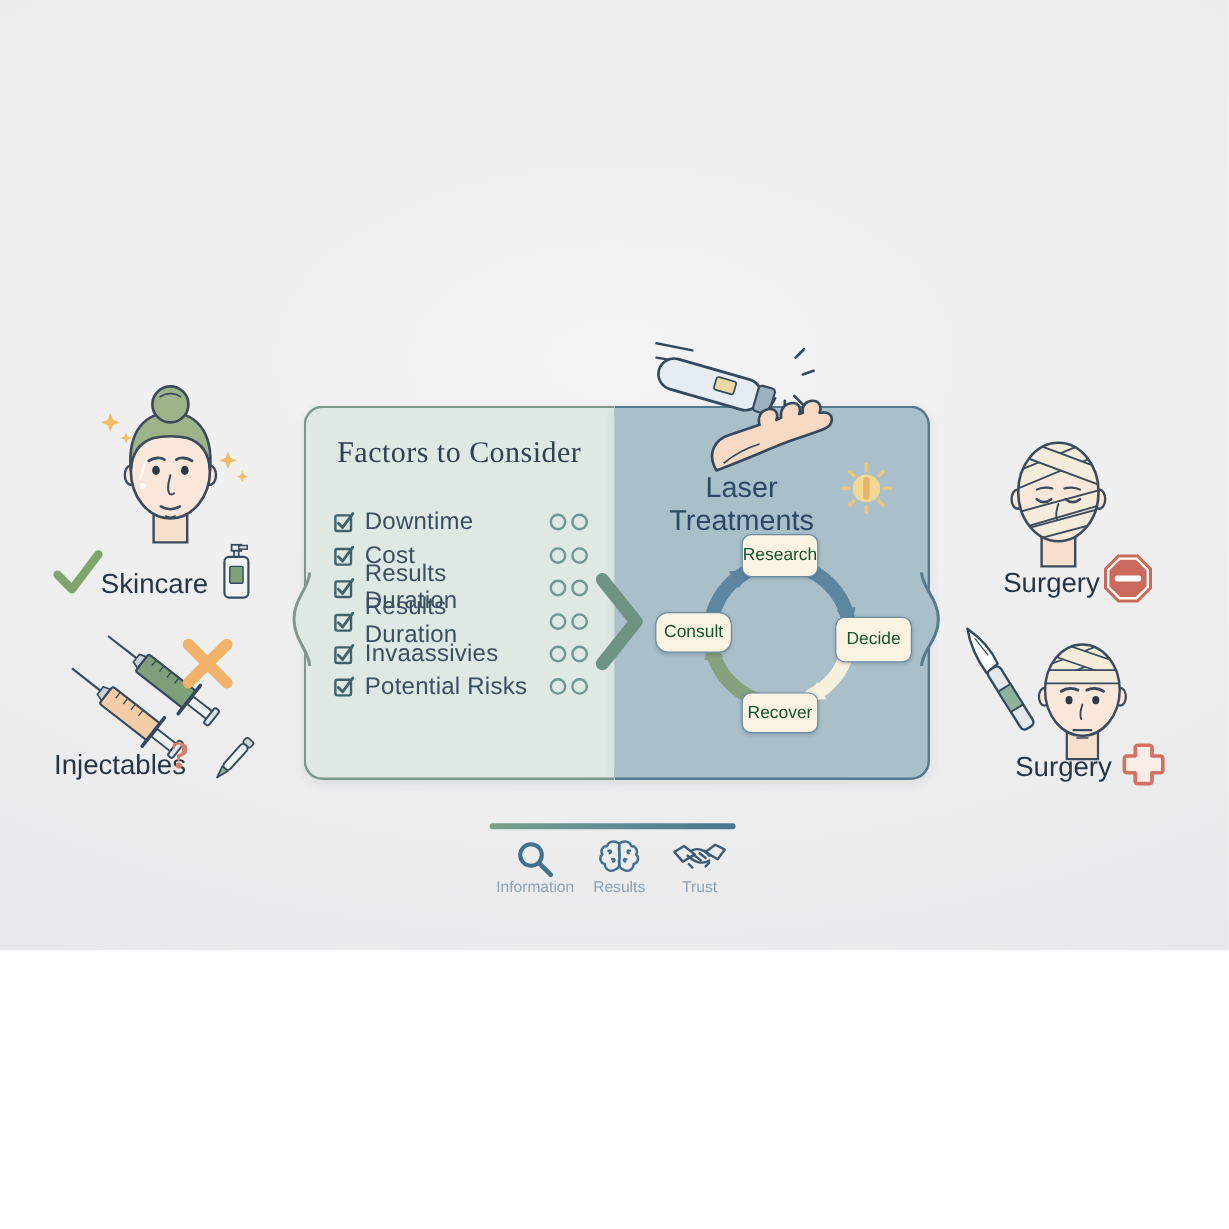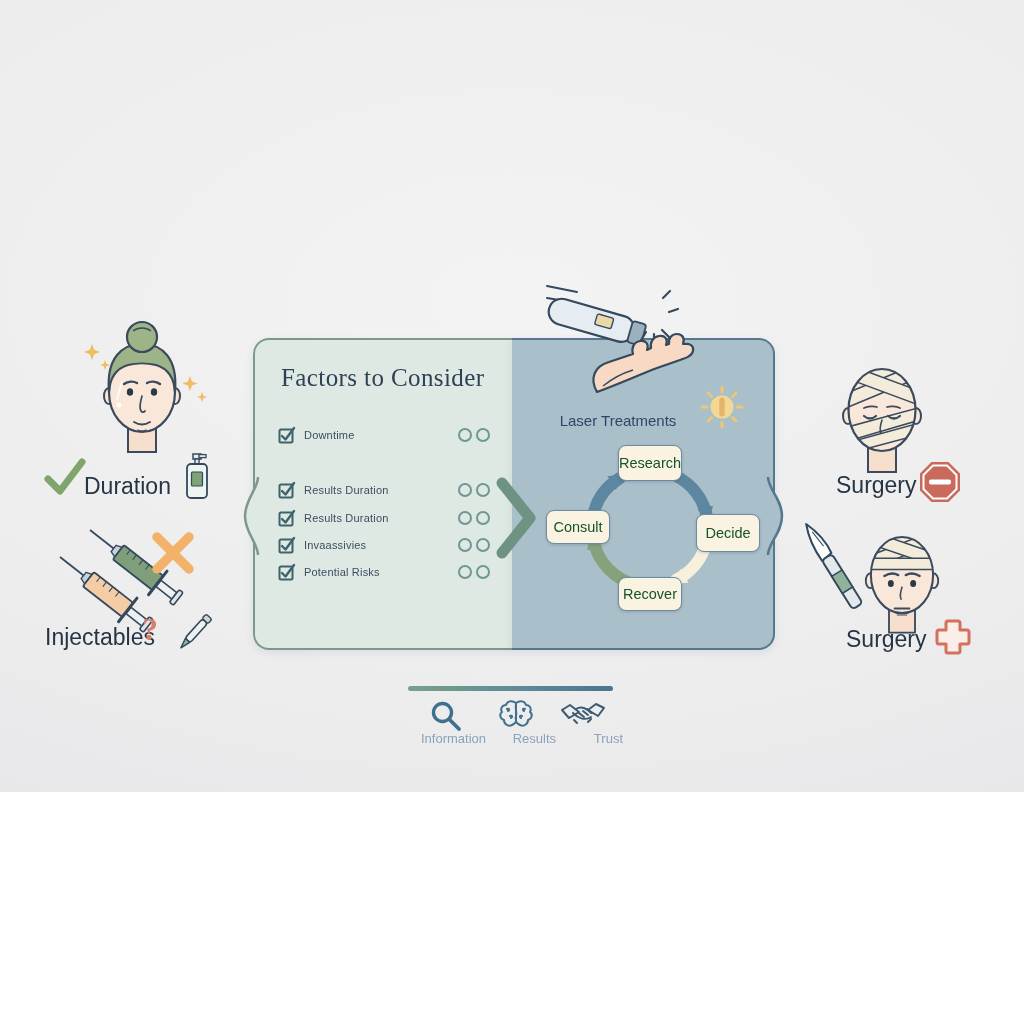--- a/index.html
+++ b/index.html
@@ -14,35 +14,35 @@
   
   .panel-left{left:253px;top:338px;width:259px;height:312px;box-sizing:border-box;
     background:#dfe9e3;border:2.5px solid #7d998c;border-right:none;
     border-radius:16px 0 0 16px;box-shadow:0 3px 8px rgba(60,80,90,.10);}
   .panel-right{left:512px;top:338px;width:263px;height:312px;box-sizing:border-box;
     background:#a9bfca;border:2.5px solid #54788e;border-left:none;
     border-radius:0 16px 16px 0;box-shadow:0 3px 8px rgba(60,80,90,.10);}
 
   .panel-title{left:281px;top:364px;width:210px;font-family:"Liberation Serif", serif;
     font-size:25px;color:#2f4254;letter-spacing:.4px;}
-  .laser-title{left:538px;top:393px;width:160px;font-size:15px;color:#2c4866;text-align:center;margin-top:19px;}
+  .laser-title{left:538px;top:393px;width:160px;font-size:24px;color:#2c4866;text-align:center;}
 
   .chk-row{position:absolute;left:278px;width:218px;height:22px;display:flex;align-items:center;gap:8px;}
-  .chk-label{flex:1;font-size:11px;color:#3b4e62;letter-spacing:.2px;}
+  .chk-label{flex:1;font-size:20px;color:#3b4e62;letter-spacing:.2px;}
 
   .cycle-box{position:absolute;box-sizing:border-box;background:#faf3e1;
     border:1.5px solid #6a8ba0;border-radius:8px;display:flex;align-items:center;justify-content:center;
     font-size:14.5px;color:#14532d;box-shadow:0 1px 3px rgba(40,60,75,.22);}
 
   .side-label{font-size:23px;color:#263545;text-align:center;}
   .qmark{font-family:"Liberation Serif", serif;font-size:32px;font-weight:bold;color:#d97f69;}
 
   .legend-bar{left:408px;top:686px;width:205px;height:5px;border-radius:3px;
     background:linear-gradient(90deg,#7aa189 0%,#5d8a97 55%,#49758f 100%);}
-  .legend-label{position:absolute;top:731px;width:80px;text-align:right;font-size:13px;color:#8ba2b7;}
+  .legend-label{position:absolute;top:731px;width:80px;text-align:center;font-size:13px;color:#8ba2b7;}
 </style>
 </head>
 <body>
 
 <div class="stage">
 
   <div class="abs panel-left"></div>
   <div class="abs panel-right"></div>
 
   <svg class="abs" style="left:241px;top:477px;" width="20" height="78" viewBox="0 0 20 78">
@@ -73,20 +73,31 @@
     <circle cx="22" cy="22" r="11.5" fill="#f3d894"></circle>
     <rect x="19.3" y="12.5" width="5.4" height="19" rx="2.7" fill="#e2b568"></rect>
   </svg>
 
   <div class="chk-row" style="top:424px">
     <svg width="18" height="18" viewBox="0 0 18 18">
       <rect x="1.5" y="3.5" width="13" height="13" rx="1.5" fill="none" stroke="#3f626b" stroke-width="2"></rect>
       <path d="M4,10 L7.5,13.5 L16,2" fill="none" stroke="#3f626b" stroke-width="2.4" stroke-linecap="round" stroke-linejoin="round"></path>
     </svg>
     <span class="chk-label">Downtime</span>
+    <svg width="38" height="16" viewBox="0 0 38 16">
+      <circle cx="7" cy="8" r="6" fill="none" stroke="#6f9793" stroke-width="2"></circle>
+      <circle cx="25" cy="8" r="6" fill="none" stroke="#6f9793" stroke-width="2"></circle>
+    </svg>
+  </div>
+  <div class="chk-row" style="top:452px">
+    <svg width="18" height="18" viewBox="0 0 18 18">
+      <rect x="1.5" y="3.5" width="13" height="13" rx="1.5" fill="none" stroke="#3f626b" stroke-width="2"></rect>
+      <path d="M4,10 L7.5,13.5 L16,2" fill="none" stroke="#3f626b" stroke-width="2.4" stroke-linecap="round" stroke-linejoin="round"></path>
+    </svg>
+    <span class="chk-label">Cost</span>
     <svg width="38" height="16" viewBox="0 0 38 16">
       <circle cx="7" cy="8" r="6" fill="none" stroke="#6f9793" stroke-width="2"></circle>
       <circle cx="25" cy="8" r="6" fill="none" stroke="#6f9793" stroke-width="2"></circle>
     </svg>
   </div>
   <div class="chk-row" style="top:479px">
     <svg width="18" height="18" viewBox="0 0 18 18">
       <rect x="1.5" y="3.5" width="13" height="13" rx="1.5" fill="none" stroke="#3f626b" stroke-width="2"></rect>
       <path d="M4,10 L7.5,13.5 L16,2" fill="none" stroke="#3f626b" stroke-width="2.4" stroke-linecap="round" stroke-linejoin="round"></path>
     </svg>
@@ -144,21 +155,21 @@
     </defs>
     <path d="M63,96 A58,58 0 0 1 90,58" fill="none" stroke="#5d87a1" stroke-width="12" stroke-linecap="round" marker-end="url(#mblue)"></path>
     <path d="M146,56 A58,58 0 0 1 177,97" fill="none" stroke="#5d87a1" stroke-width="12" stroke-linecap="round" marker-end="url(#mblue)"></path>
     <path d="M176,124 A58,58 0 0 1 146,160" fill="none" stroke="#f7f0dd" stroke-width="12" stroke-linecap="round" marker-end="url(#mcream)"></path>
     <path d="M107,165 A58,58 0 0 1 63,119" fill="none" stroke="#85a27d" stroke-width="12" stroke-linecap="round" marker-end="url(#mgreen)"></path>
   </svg>
 
   <div class="cycle-box" style="left:618px;top:445px;width:64px;height:36px;">Research</div>
   <div class="cycle-box" style="left:696px;top:514px;width:64px;height:38px;">Decide</div>
   <div class="cycle-box" style="left:618px;top:577px;width:64px;height:34px;">Recover</div>
-  <div class="cycle-box" style="left:546px;top:510px;width:64px;height:34px;">Consult</div>
+  <div class="cycle-box" style="left:546px;top:510px;width:64px;height:34px;border-radius:11px;">Consult</div>
 
   <svg class="abs" style="left:545px;top:280px;" width="170" height="120" viewBox="0 0 170 120">
     <g stroke="#34495e" stroke-width="2" stroke-linecap="round">
       <line x1="2" y1="6" x2="32" y2="12"></line>
         <line x1="2" y1="18" x2="26" y2="22"></line>
     </g>
     <g transform="translate(10,8) rotate(16)">
       <rect x="0" y="8" width="88" height="26" rx="13" fill="#e6edf2" stroke="#34495e" stroke-width="2.2"></rect>
       <rect x="84" y="10" width="14" height="22" rx="3" fill="#9db0bd" stroke="#34495e" stroke-width="1.8"></rect>
       <rect x="48" y="13" width="17" height="11" rx="2" fill="#ead9a6" stroke="#34495e" stroke-width="1.4"></rect>
@@ -196,21 +207,21 @@
     <path d="M12,4 L14.2,9.8 L20,12 L14.2,14.2 L12,20 L9.8,14.2 L4,12 L9.8,9.8 z" fill="#f0bc66"></path>
     <path d="M25,20 L26.3,23.7 L30,25 L26.3,26.3 L25,30 L23.7,26.3 L20,25 L23.7,23.7 z" fill="#f0bc66"></path>
   </svg>
   <svg class="abs" style="left:178px;top:374px;" width="34" height="34" viewBox="0 0 34 34">
     <path d="M12,2 L14,7.5 L19.5,9.5 L14,11.5 L12,17 L10,11.5 L4.5,9.5 L10,7.5 z" fill="#f0bc66"></path>
     <path d="M24,18 L25.3,21.7 L29,23 L25.3,24.3 L24,28 L22.7,24.3 L19,23 L22.7,21.7 z" fill="#f0bc66"></path>
   </svg>
   <svg class="abs" style="left:44px;top:458px;" width="42" height="38" viewBox="0 0 42 38">
     <path d="M4,21 L16,33 L38,4" fill="none" stroke="#7fa56d" stroke-width="7" stroke-linecap="round" stroke-linejoin="round"></path>
   </svg>
-  <div class="abs side-label" style="left:84px;top:473px;width:82px;">Duration</div>
+  <div class="abs side-label" style="left:84px;top:473px;width:82px;">Skincare</div>
   <svg class="abs" style="left:184px;top:452px;" width="28" height="50" viewBox="0 0 28 50">
     <rect x="9" y="2" width="8" height="5" fill="#e8eef0" stroke="#34495e" stroke-width="1.5"></rect>
     <rect x="15" y="2.6" width="7" height="3" fill="#e8eef0" stroke="#34495e" stroke-width="1.3"></rect>
     <rect x="11" y="7" width="4" height="5" fill="#e8eef0" stroke="#34495e" stroke-width="1.4"></rect>
     <rect x="3" y="12" width="20" height="34" rx="4" fill="#f0f4f0" stroke="#34495e" stroke-width="1.8"></rect>
     <rect x="7.5" y="20" width="11" height="14" rx="1" fill="#7fa377" stroke="#34495e" stroke-width="1.2"></rect>
   </svg>
 
   <svg class="abs" style="left:48px;top:518px;" width="170" height="135" viewBox="0 0 170 135">
     <g transform="translate(42,12) rotate(38)">

